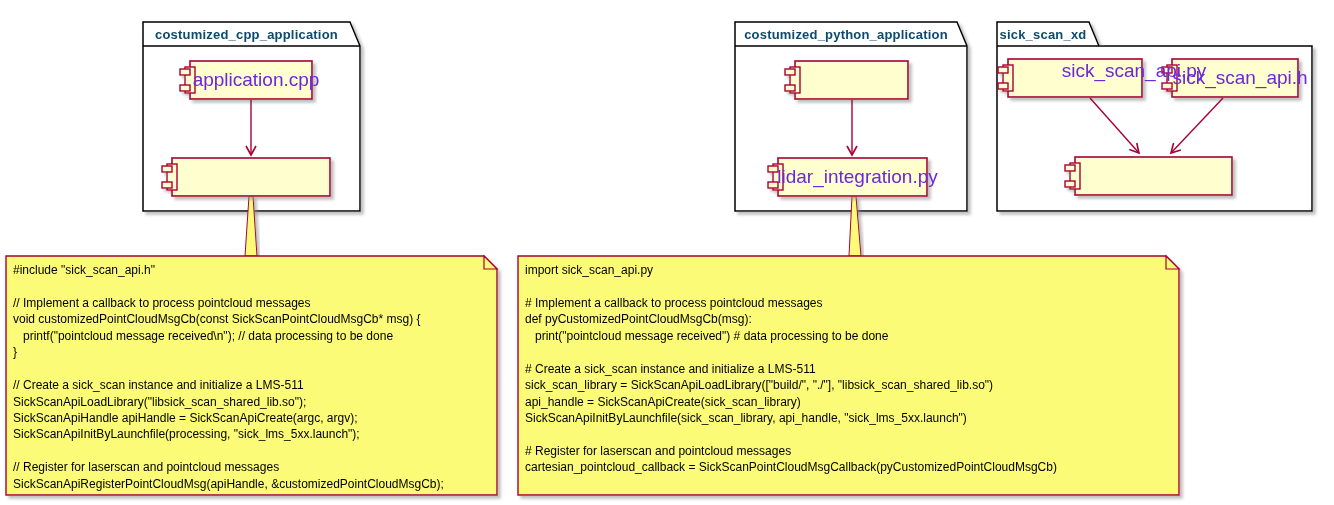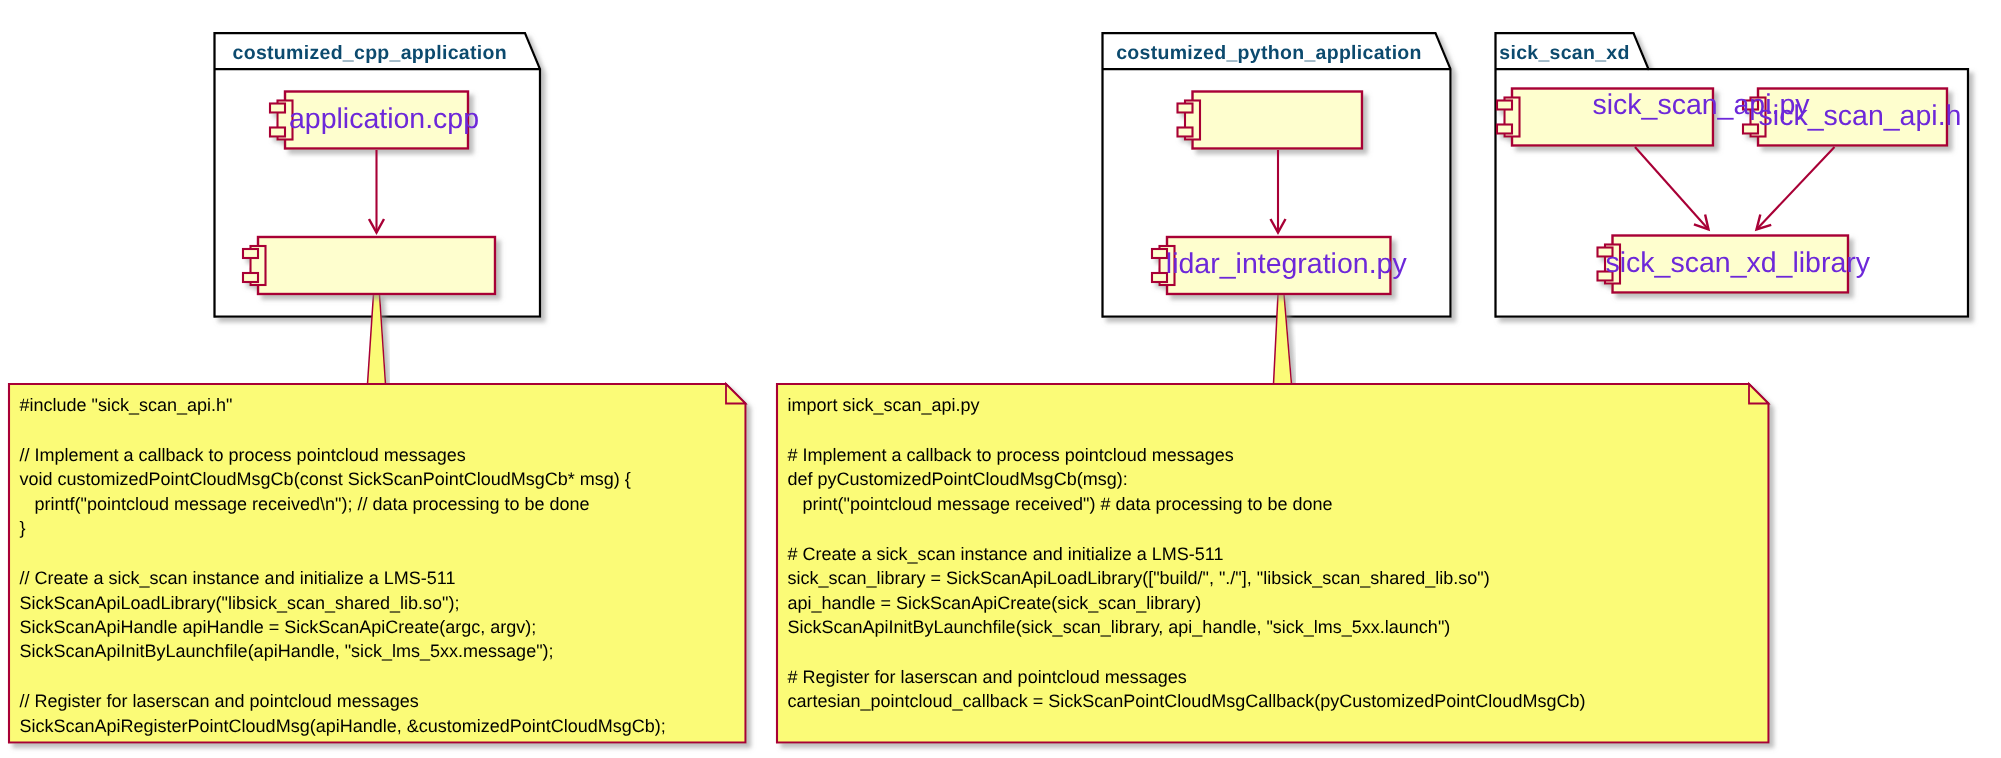--- a/index.html
+++ b/index.html
@@ -117,34 +117,33 @@
   </svg>
 
   <div class="pkg-title" style="left:143px;top:22px;width:207px;">costumized_cpp_application</div>
   <div class="pkg-title" style="left:735px;top:22px;width:222px;">costumized_python_application</div>
   <div class="pkg-title" style="left:997px;top:22px;width:92px;">sick_scan_xd</div>
 
   <div class="comp-label" style="left:190px;top:61px;width:122px;height:38px;">application.cpp</div>
   <div class="comp-label" style="left:778px;top:158px;width:149px;height:38px;">lidar_integration.py</div>
   <div class="comp-label" style="left:1062px;top:59px;width:134px;height:24px;">sick_scan_api.py</div>
   <div class="comp-label" style="left:1172px;top:59px;width:126px;height:38px;">sick_scan_api.h</div>
-  <div class="comp-label" style="left:1075px;top:157px;width:157px;height:38px;">sick_scan_xd_library</div>
 
   <div class="note-text" style="left:13px;top:262px;width:478px;">
     <div class="code-line">#include "sick_scan_api.h"</div>
     <div class="code-line"></div>
     <div class="code-line">// Implement a callback to process pointcloud messages</div>
     <div class="code-line">void customizedPointCloudMsgCb(const SickScanPointCloudMsgCb* msg) {</div>
     <div class="code-line">   printf("pointcloud message received\n"); // data processing to be done</div>
     <div class="code-line">}</div>
     <div class="code-line"></div>
     <div class="code-line">// Create a sick_scan instance and initialize a LMS-511</div>
     <div class="code-line">SickScanApiLoadLibrary("libsick_scan_shared_lib.so");</div>
     <div class="code-line">SickScanApiHandle apiHandle = SickScanApiCreate(argc, argv);</div>
-    <div class="code-line">SickScanApiInitByLaunchfile(apiHandle, "sick_lms_5xx.message");</div>
+    <div class="code-line">SickScanApiInitByLaunchfile(processing, "sick_lms_5xx.launch");</div>
     <div class="code-line"></div>
     <div class="code-line">// Register for laserscan and pointcloud messages</div>
     <div class="code-line">SickScanApiRegisterPointCloudMsg(apiHandle, &amp;customizedPointCloudMsgCb);</div>
   </div>
 
   <div class="note-text" style="left:525px;top:262px;width:650px;">
     <div class="code-line">import sick_scan_api.py</div>
     <div class="code-line"></div>
     <div class="code-line"># Implement a callback to process pointcloud messages</div>
     <div class="code-line">def pyCustomizedPointCloudMsgCb(msg):</div>

